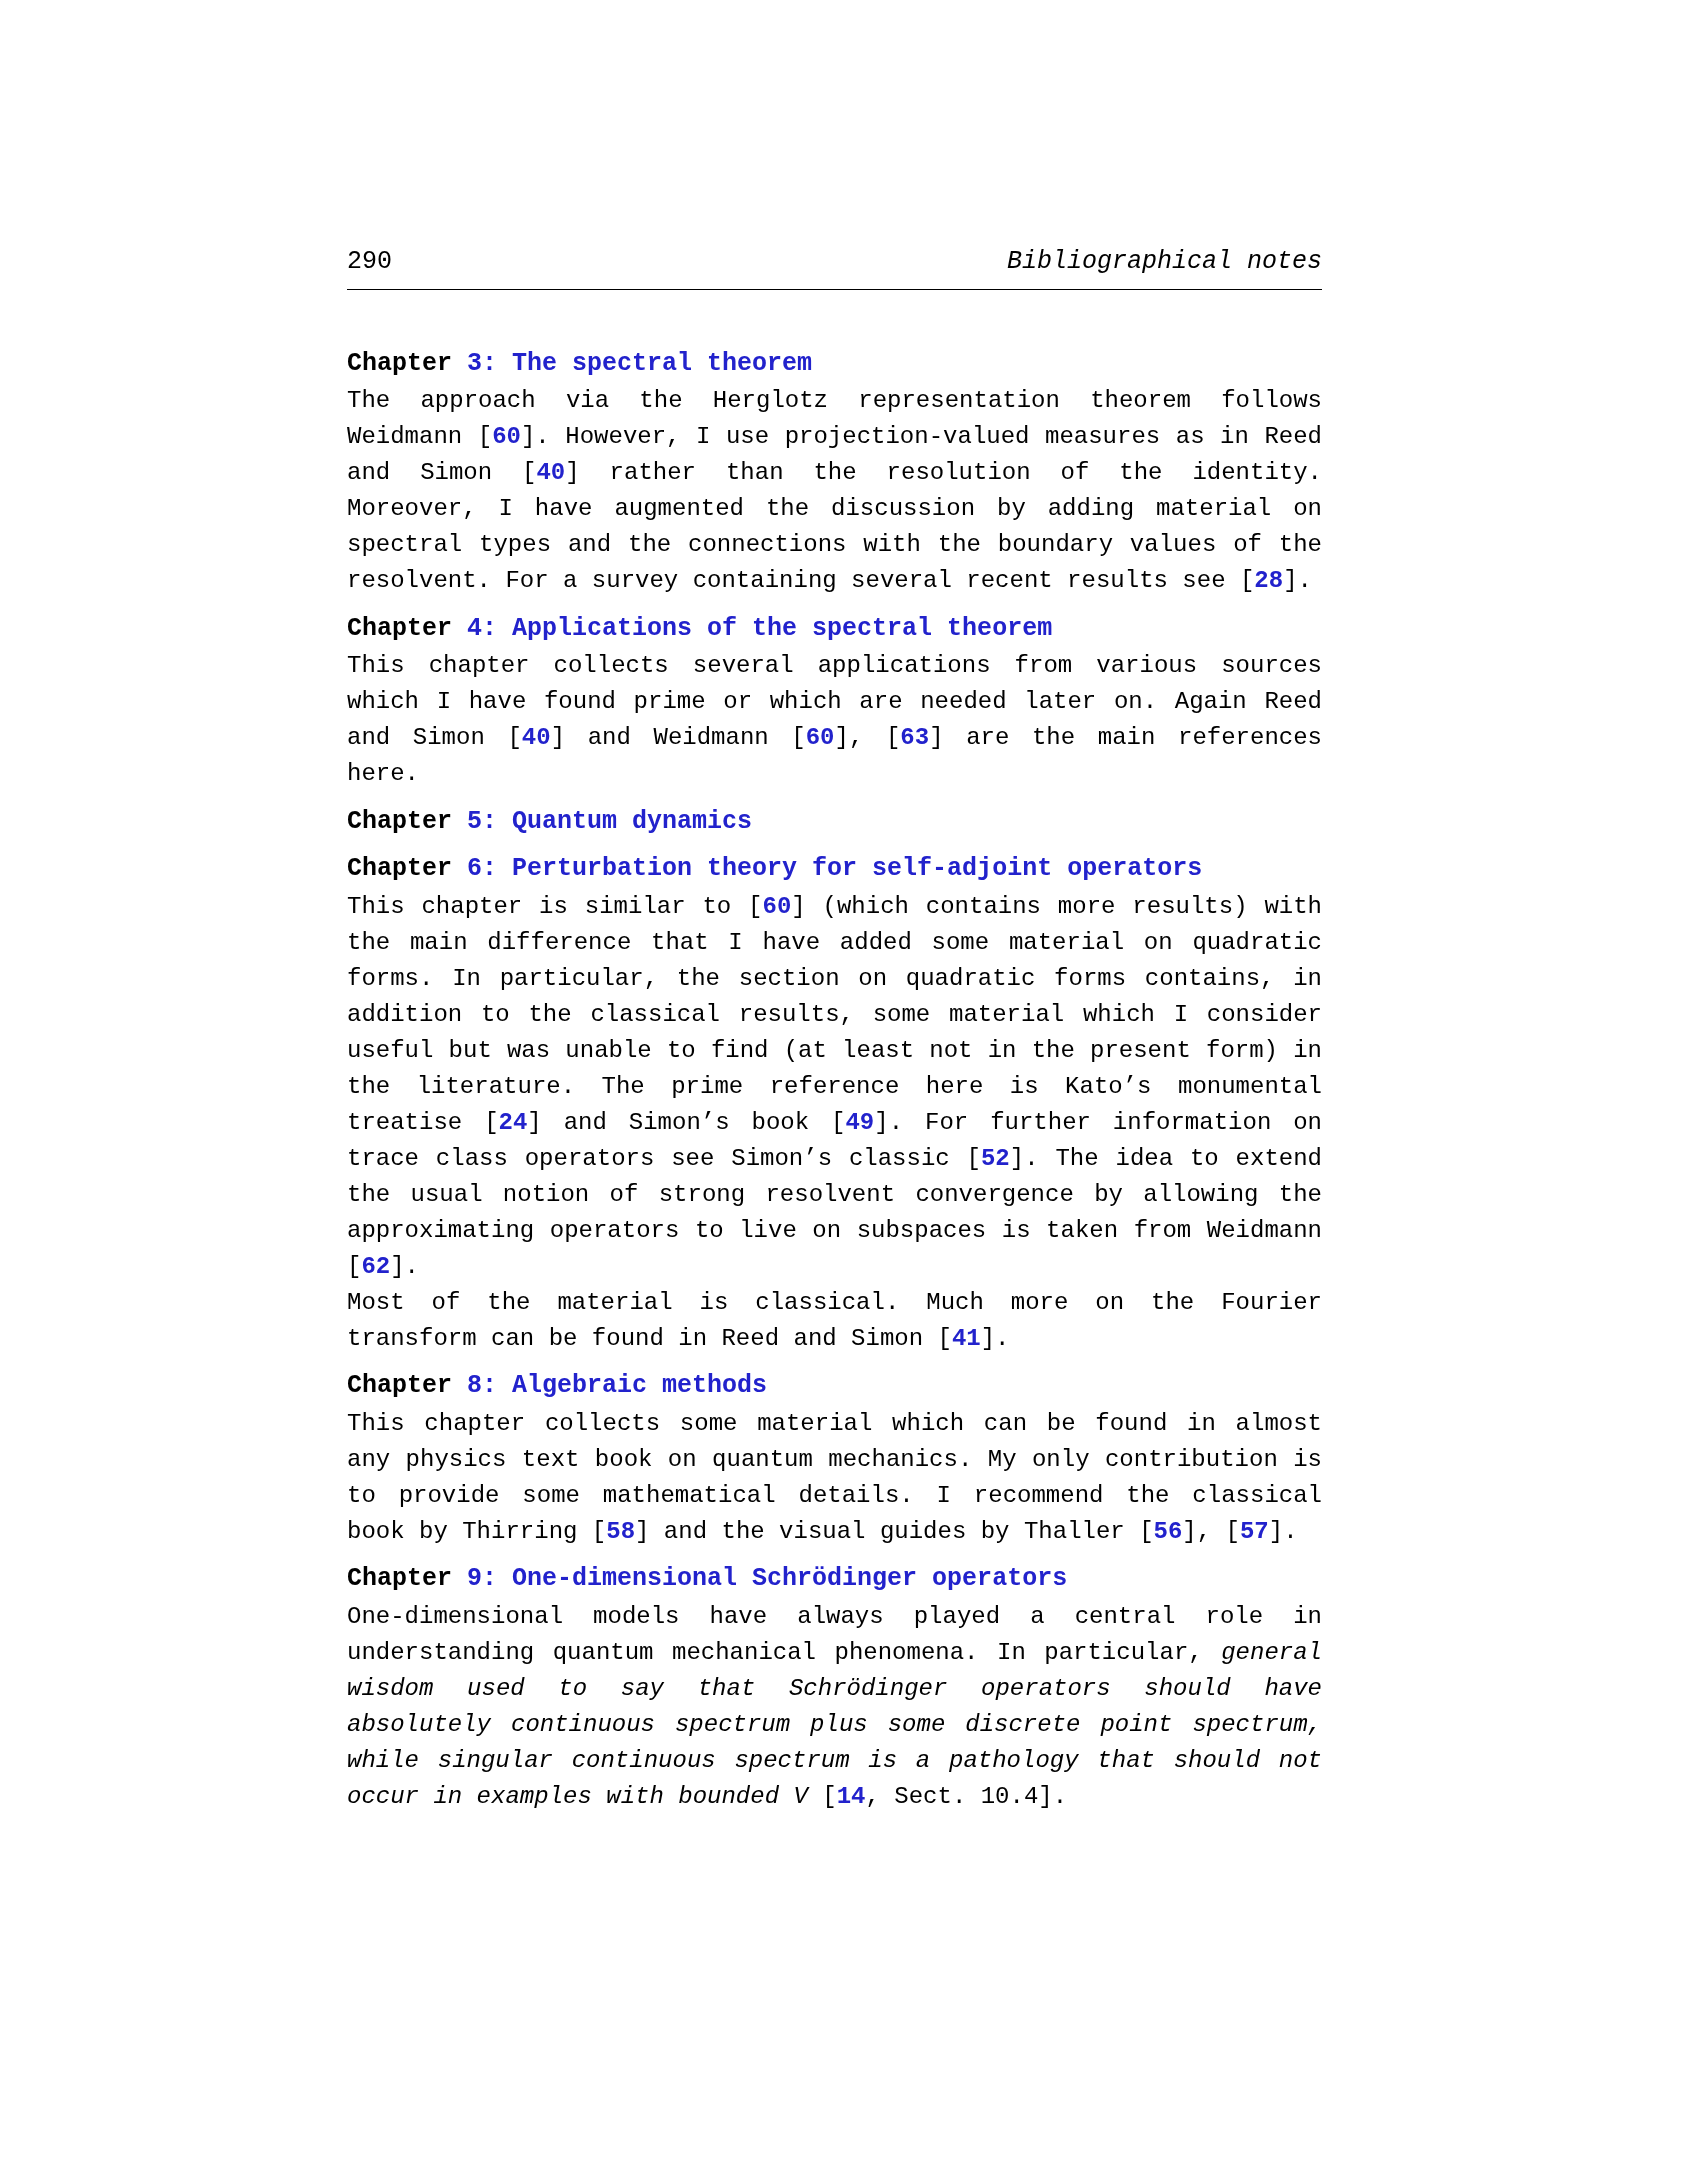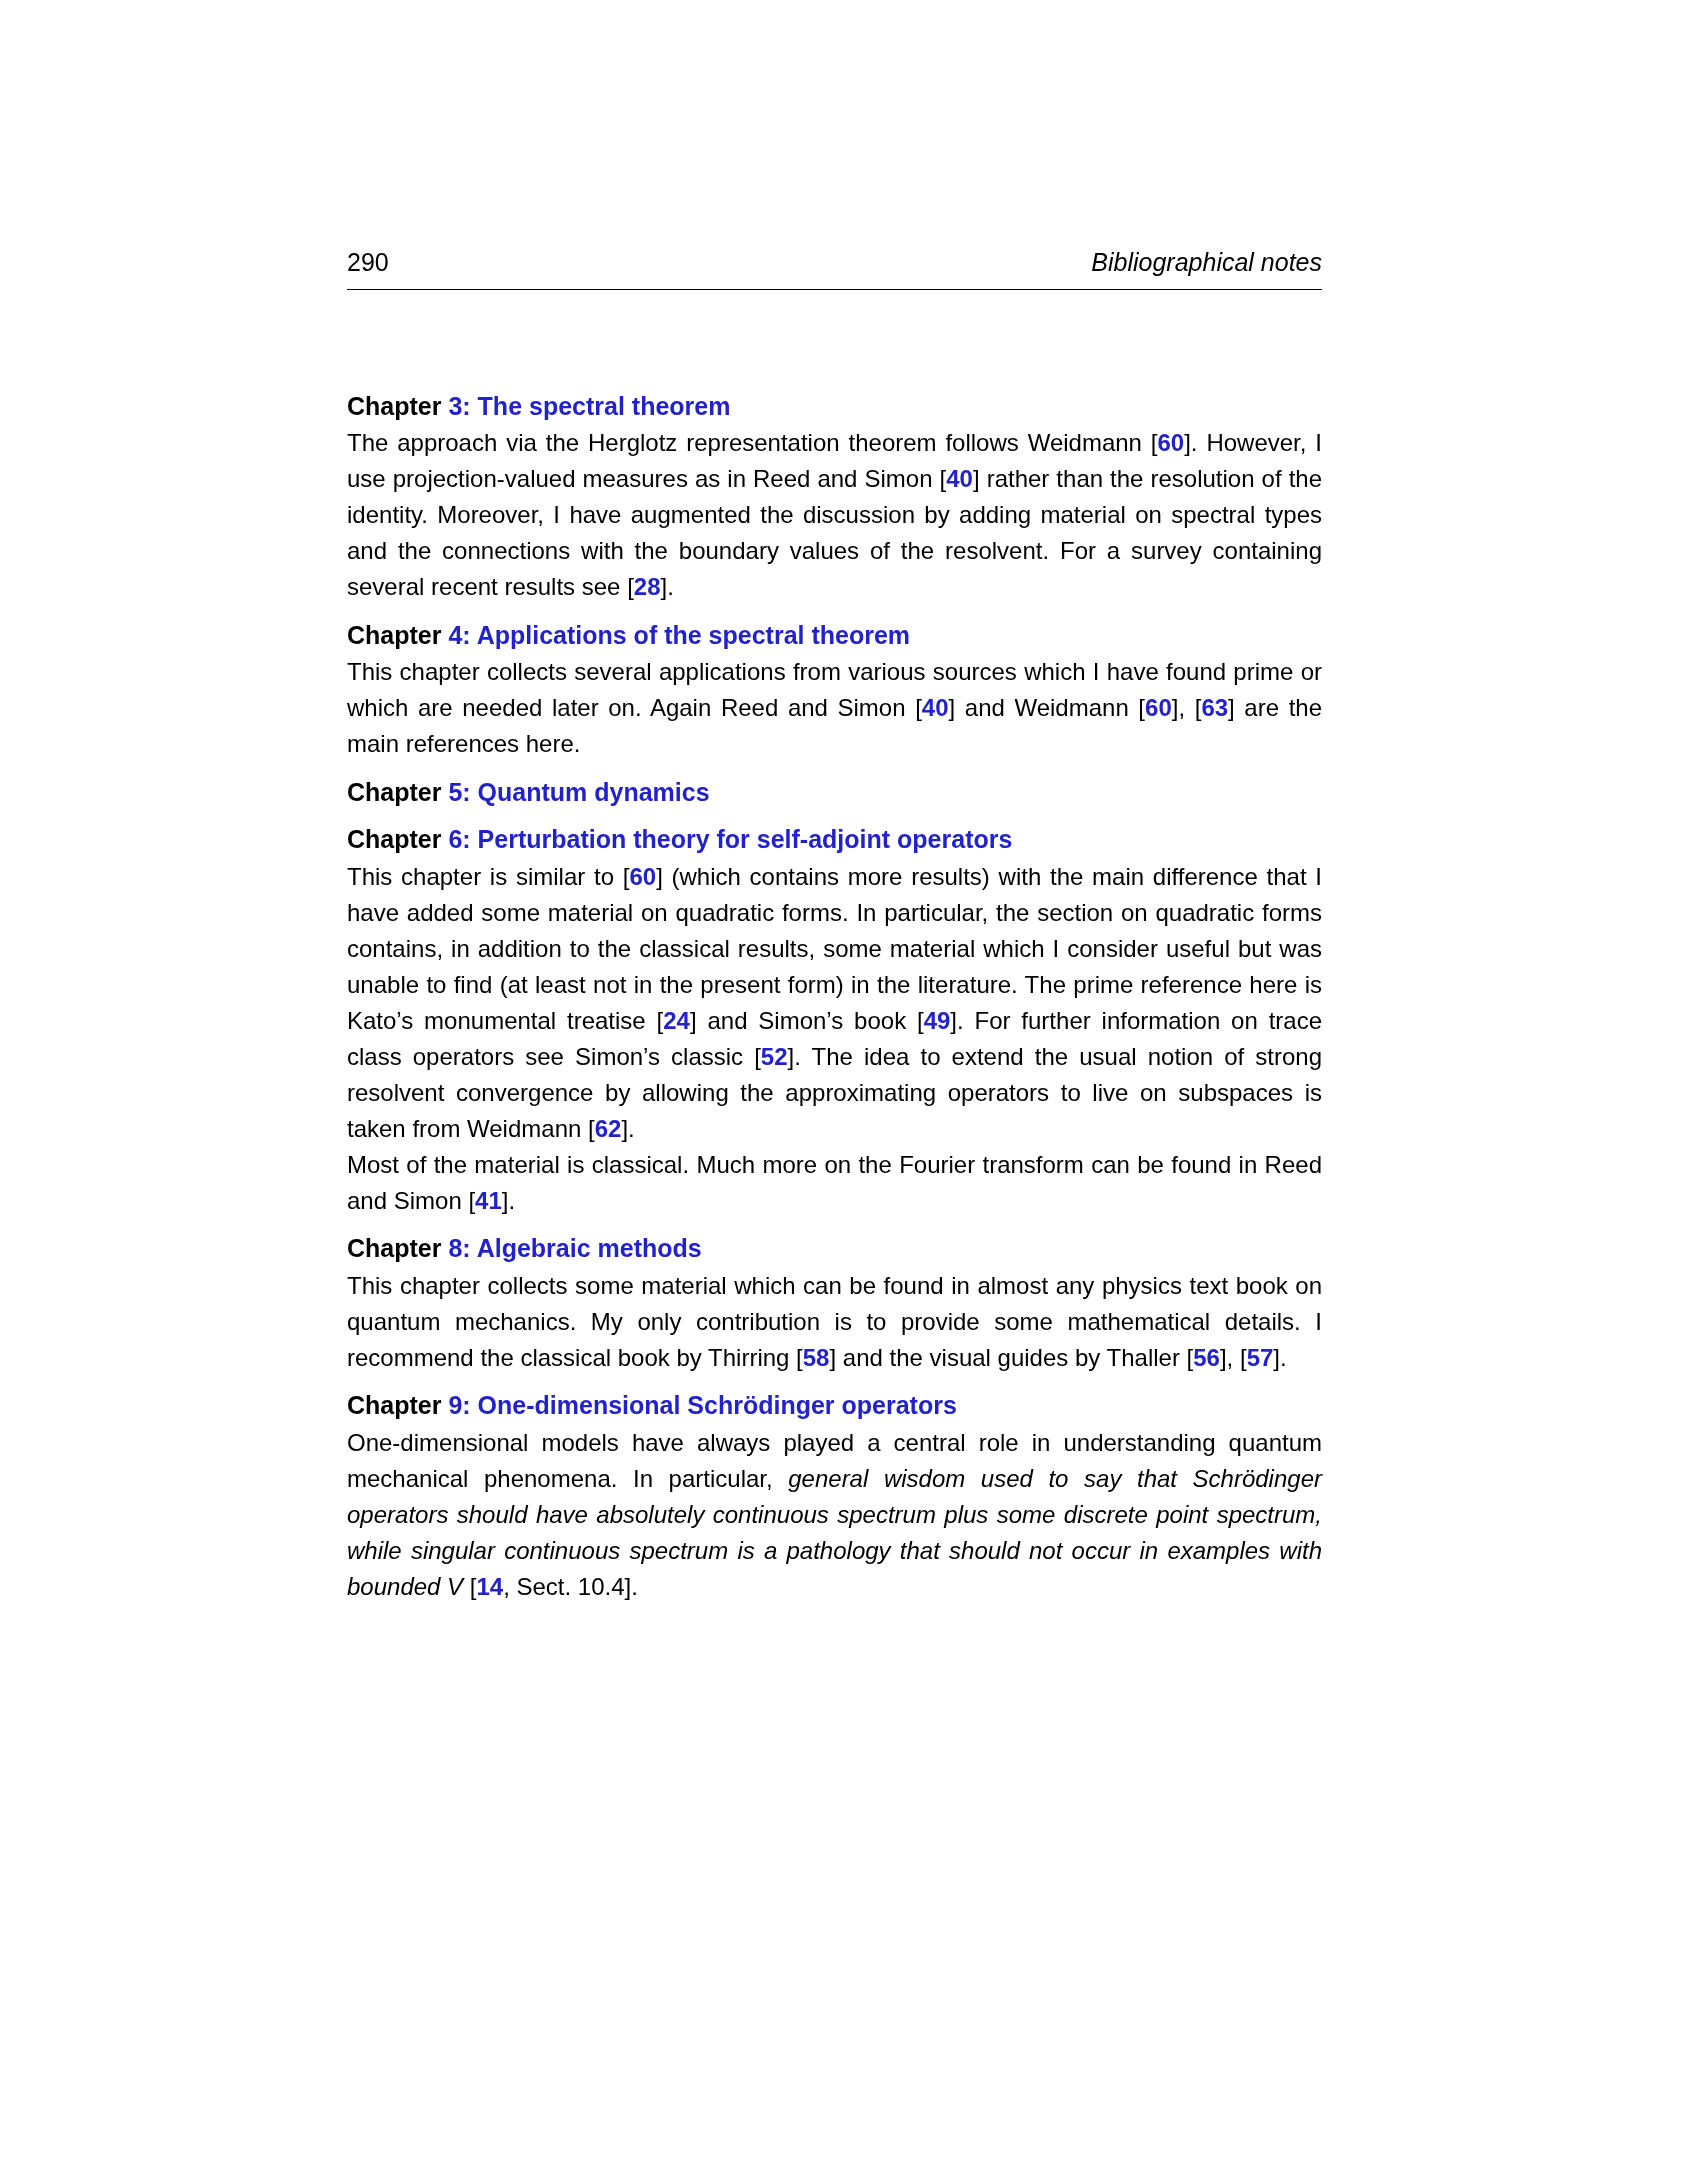--- a/index.html
+++ b/index.html
@@ -3,41 +3,41 @@
 <meta charset="utf-8">
 <style>
   :root { --link: #2222cc; --ink: #000000; --paper: #ffffff; }
   * { box-sizing: border-box; }
   html, body { margin: 0; padding: 0; background: var(--paper); }
   .page {
     position: relative;
     width: 1334px;
     height: 2183px;
     background: var(--paper);
-    font-family: Liberation Sans, sans-serif;
+    font-family: Liberation Mono, monospace;
     color: var(--ink);
     overflow: hidden;
   }
   .content {
     position: absolute;
     left: 347px;
     top: 247px;
     width: 975px;
   }
   .running-header {
     display: flex;
     justify-content: space-between;
     align-items: baseline;
     font-size: 25px;
     line-height: 30px;
     padding-bottom: 11.5px;
     border-bottom: 1.6px solid var(--ink);
   }
   .running-header .head-right { font-style: italic; margin-left: 19px; }
-  main { margin-top: 98px; }
+  main { margin-top: 56px; }
   .chapter-heading {
     font-size: 25px;
     line-height: 36px;
     font-weight: bold;
     margin: 11.5px 0 1.6px 0;
   }
   .hlink { color: var(--link); }
   .body-par {
     font-size: 24px;
     line-height: 36px;

